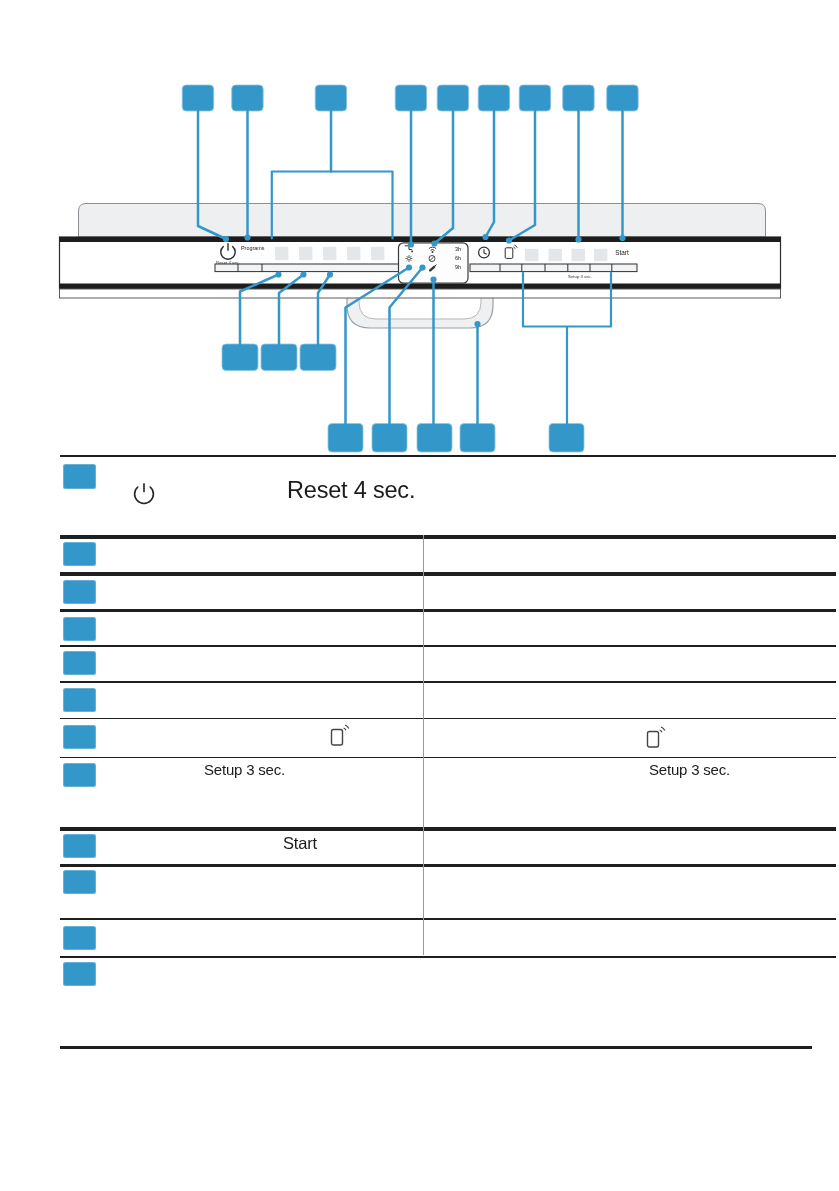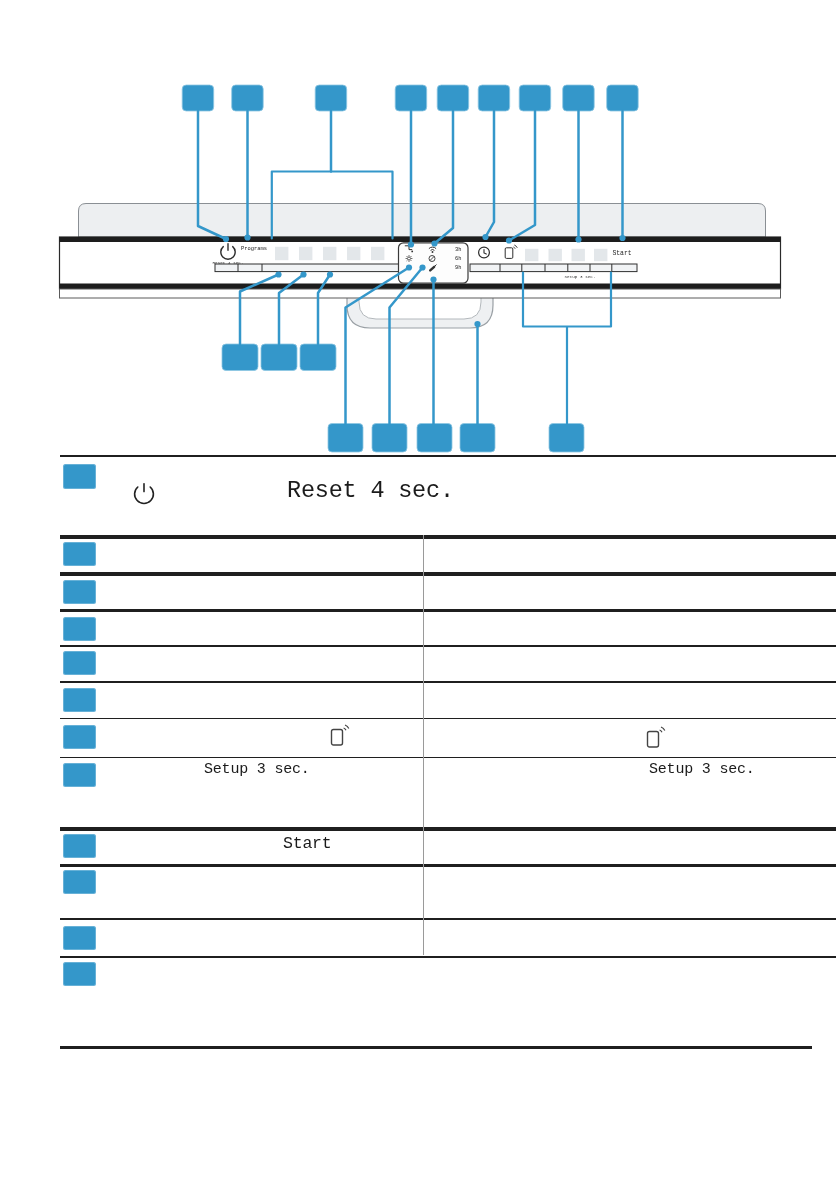--- a/index.html
+++ b/index.html
@@ -1,17 +1,17 @@
 <!DOCTYPE html>
 <html><head>
 <meta charset="utf-8">
 <style>
   html,body{margin:0;padding:0;background:#fff;}
   .page{position:relative;width:839px;height:1191px;background:#ffffff;overflow:hidden;
-        font-family:Liberation Mono, monospace;color:#1b1b1b;}
+        font-family:Liberation Sans, sans-serif;color:#1b1b1b;}
   .abs{position:absolute;}
   svg{display:block;}
   .hline{position:absolute;background:#1f1f1f;}
   .vline{position:absolute;background:#9a9a9a;}
   .cbox{position:absolute;width:33px;height:24px;background:#3497ca;border-radius:2.5px;
         box-shadow:inset 0 0 0 1px rgba(255,255,255,.25);}
   .ltext{position:absolute;color:#1b1b1b;letter-spacing:-0.2px;white-space:nowrap;}
 </style>
 </head>
 <body>

